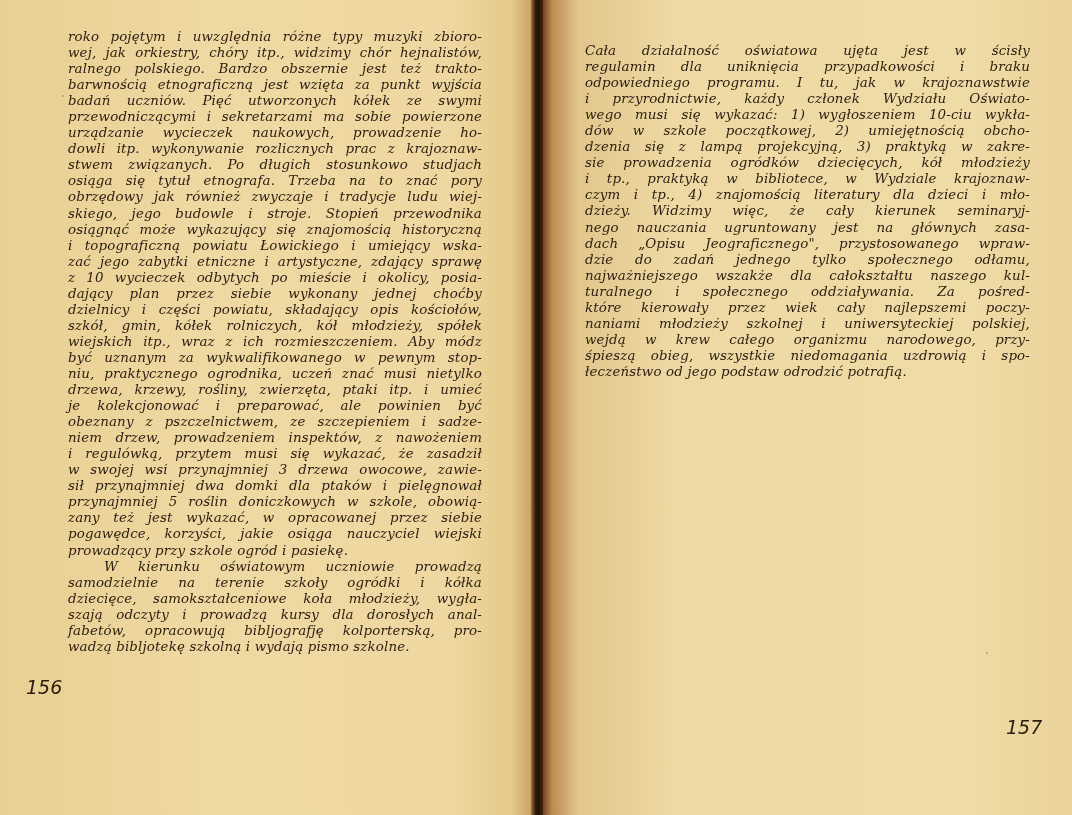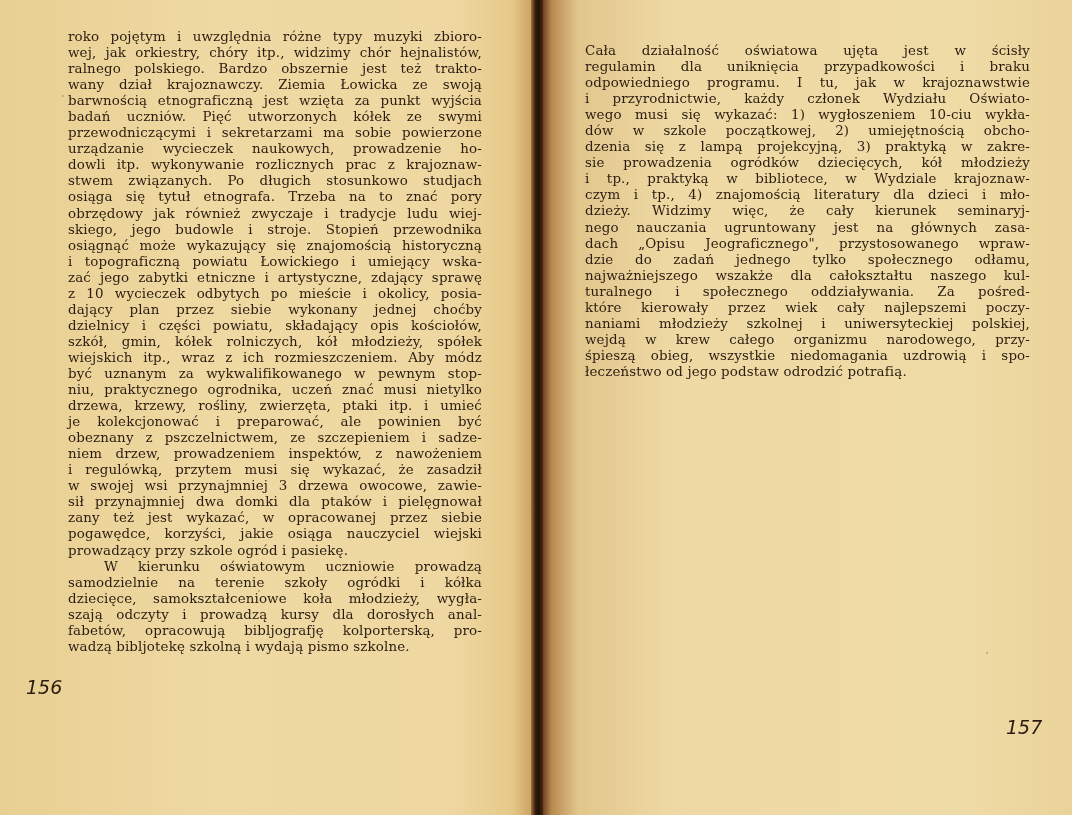--- a/index.html
+++ b/index.html
@@ -24,20 +24,21 @@
       position: absolute; left: 531px; top: 0; width: 12px; height: 815px;
       background: linear-gradient(to right, #a47440 0%, #3a1f0e 35%, #1e0f06 60%, #4a2812 100%);
     }
     .col {
       position: absolute;
       color: #2a1c10;
       font-size: 13.4px;
       line-height: 16.05px;
       text-align: justify;
       letter-spacing: 0.15px;
+      font-style: italic;
     }
     .col-left { left: 68px; top: 29px; width: 414px; }
     .col-right { left: 585px; top: 43px; width: 445px; }
     .line {
       display: block; height: 16.05px; white-space: nowrap;
       text-align: justify; text-align-last: justify;
     }
     .line.last { text-align-last: left; }
     .line.indent { padding-left: 36px; }
     .pagenum {
@@ -52,21 +53,20 @@
 <body>
 
 <div class="page page-left"></div>
 <div class="page page-right"></div>
 <div class="gutter"></div>
 
 <div class="col col-left" id="col-left">
     <span class="line">roko pojętym i uwzględnia różne typy muzyki zbioro-</span>
     <span class="line">wej, jak orkiestry, chóry itp., widzimy chór hejnalistów,</span>
     <span class="line">ralnego polskiego. Bardzo obszernie jest też trakto-</span>
-    <span class="line">wany dział krajoznawczy. Ziemia Łowicka ze swoją</span>
     <span class="line">barwnością etnograficzną jest wzięta za punkt wyjścia</span>
     <span class="line">badań uczniów. Pięć utworzonych kółek ze swymi</span>
     <span class="line">przewodniczącymi i sekretarzami ma sobie powierzone</span>
     <span class="line">urządzanie wycieczek naukowych, prowadzenie ho-</span>
     <span class="line">dowli itp. wykonywanie rozlicznych prac z krajoznaw-</span>
     <span class="line">stwem związanych. Po długich stosunkowo studjach</span>
     <span class="line">osiąga się tytuł etnografa. Trzeba na to znać pory</span>
     <span class="line">obrzędowy jak również zwyczaje i tradycje ludu wiej-</span>
     <span class="line">skiego, jego budowle i stroje. Stopień przewodnika</span>
     <span class="line">osiągnąć może wykazujący się znajomością historyczną</span>
@@ -79,20 +79,21 @@
     <span class="line">wiejskich itp., wraz z ich rozmieszczeniem. Aby módz</span>
     <span class="line">być uznanym za wykwalifikowanego w pewnym stop-</span>
     <span class="line">niu, praktycznego ogrodnika, uczeń znać musi nietylko</span>
     <span class="line">drzewa, krzewy, rośliny, zwierzęta, ptaki itp. i umieć</span>
     <span class="line">je kolekcjonować i preparować, ale powinien być</span>
     <span class="line">obeznany z pszczelnictwem, ze szczepieniem i sadze-</span>
     <span class="line">niem drzew, prowadzeniem inspektów, z nawożeniem</span>
     <span class="line">i regulówką, przytem musi się wykazać, że zasadził</span>
     <span class="line">w swojej wsi przynajmniej 3 drzewa owocowe, zawie-</span>
     <span class="line">sił przynajmniej dwa domki dla ptaków i pielęgnował</span>
+    <span class="line">przynajmniej 5 roślin doniczkowych w szkole, obowią-</span>
     <span class="line">zany też jest wykazać, w opracowanej przez siebie</span>
     <span class="line">pogawędce, korzyści, jakie osiąga nauczyciel wiejski</span>
     <span class="line last">prowadzący przy szkole ogród i pasiekę.</span>
     <span class="line indent">W kierunku oświatowym uczniowie prowadzą</span>
     <span class="line">samodzielnie na terenie szkoły ogródki i kółka</span>
     <span class="line">dziecięce, samokształceniowe koła młodzieży, wygła-</span>
     <span class="line">szają odczyty i prowadzą kursy dla dorosłych anal-</span>
     <span class="line">fabetów, opracowują bibljografję kolporterską, pro-</span>
     <span class="line last">wadzą bibljotekę szkolną i wydają pismo szkolne.</span>
   </div>

